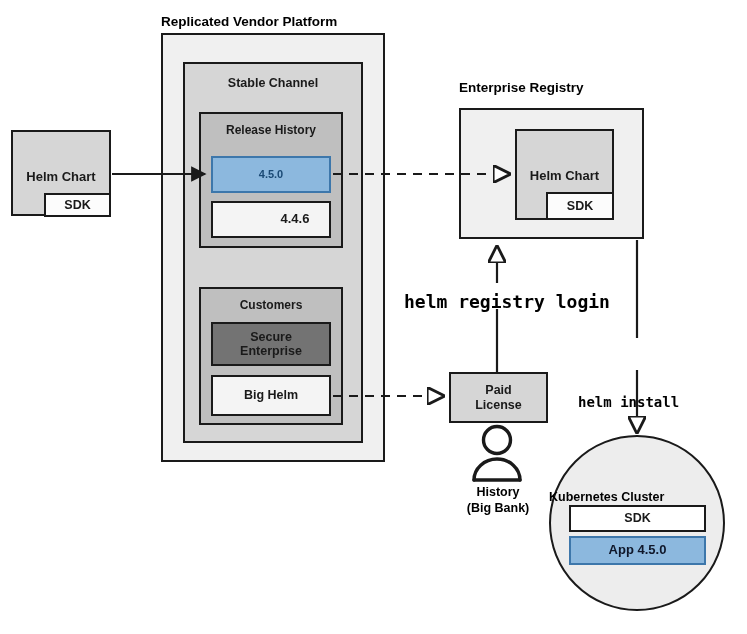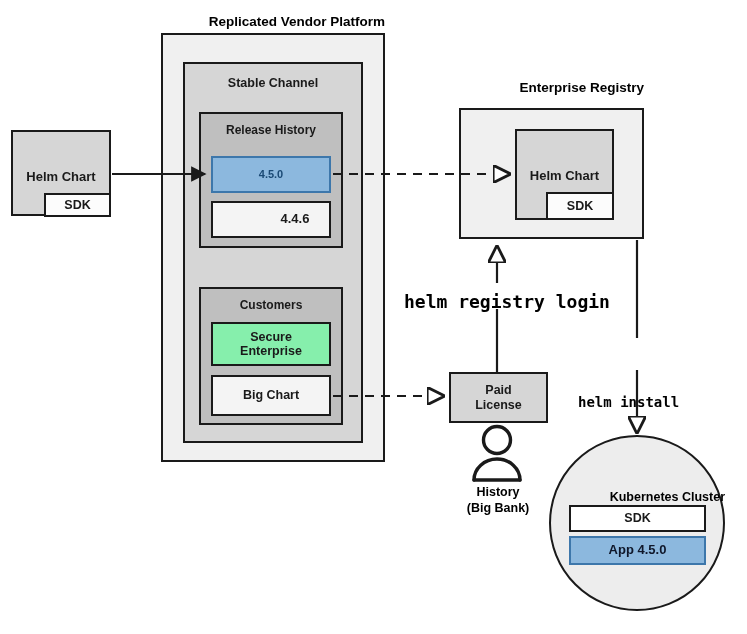--- a/index.html
+++ b/index.html
@@ -28,21 +28,21 @@
     justify-content: center;
     text-align: center;
     font-weight: bold;
     color: #1a1a1a;
     line-height: 1.15;
   }
   .title-label {
     position: absolute;
     font-weight: bold;
     color: #000000;
-    text-align: right;
+    text-align: left;
     white-space: nowrap;
   }
   .container-title {
     position: absolute;
     left: 0;
     right: 0;
     text-align: center;
     font-weight: bold;
     color: #1a1a1a;
   }
@@ -89,24 +89,24 @@
   </div>
 
   <div class="box" style="left:211px; top:156px; width:120px; height:37px; background:#8cb8de; border:2px solid #3d77ab; color:#1b4a75; font-size:11px;">4.5.0</div>
 
   <div class="box" style="left:211px; top:201px; width:120px; height:37px; background:#f4f4f4; border:2px solid #1a1a1a; font-size:13px;padding-left:48px;">4.4.6</div>
 
   <div class="box" style="left:199px; top:287px; width:144px; height:138px; background:#bfbfbf; border-width:2px; align-items:flex-start; justify-content:center;">
     <span class="container-title" style="top:10px; font-size:12px;">Customers</span>
   </div>
 
-  <div class="box" style="left:211px; top:322px; width:120px; height:44px; background:#86efac; border:2px solid #1a1a1a; font-size:12.5px; white-space:pre-line;">Secure
+  <div class="box" style="left:211px; top:322px; width:120px; height:44px; background:#737373; border:2px solid #1a1a1a; font-size:12.5px; white-space:pre-line;">Secure
 Enterprise</div>
 
-  <div class="box" style="left:211px; top:375px; width:120px; height:41px; background:#f4f4f4; border:2px solid #1a1a1a; font-size:12.5px;">Big Chart</div>
+  <div class="box" style="left:211px; top:375px; width:120px; height:41px; background:#f4f4f4; border:2px solid #1a1a1a; font-size:12.5px;">Big Helm</div>
 
   <div class="box" style="left:11px; top:130px; width:100px; height:86px; background:#d6d6d6; border:2px solid #1a1a1a; font-size:13px; align-items:center; justify-content:center;">
     <span style="position:absolute; left:0; right:0; top:38px; text-align:center;">Helm Chart</span>
   </div>
   <div class="box" style="left:44px; top:193px; width:67px; height:24px; background:#fcfcfc; border:2px solid #1a1a1a; font-size:12.5px;">SDK</div>
 
   <div class="title-label" style="left:459px; top:80px; width:185px; font-size:13.5px;">Enterprise Registry</div>
 
   <div class="box" style="left:459px; top:108px; width:185px; height:131px; background:#f0f0f0; border:2px solid #1a1a1a;"></div>
 

